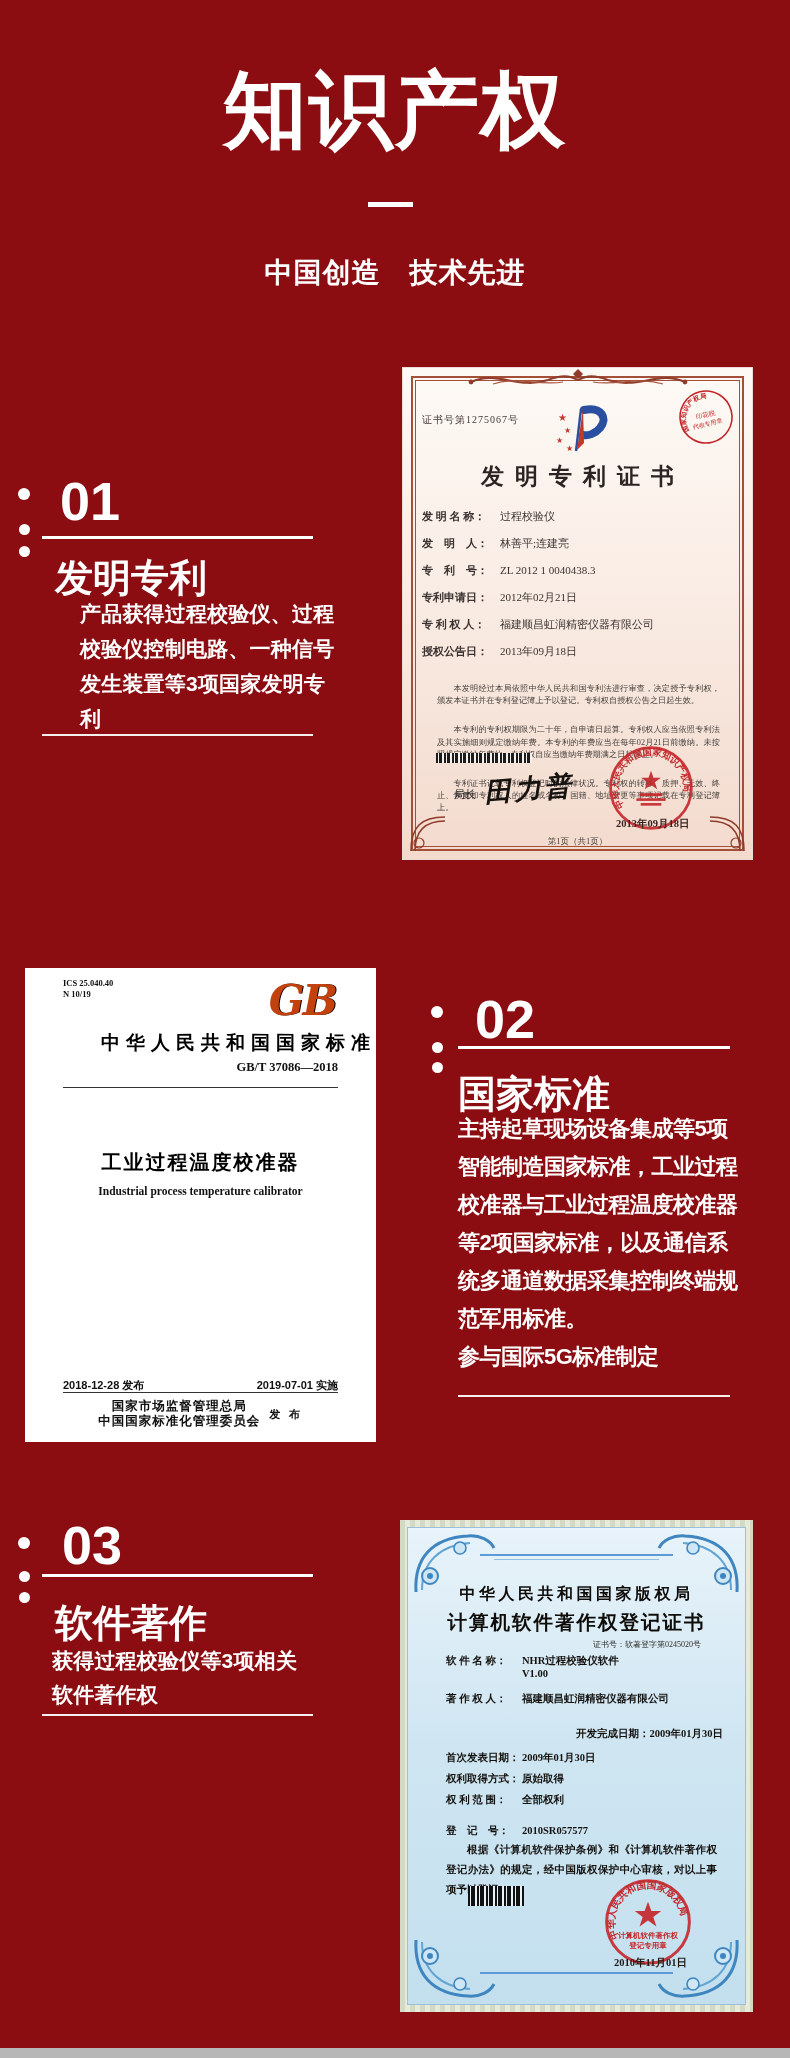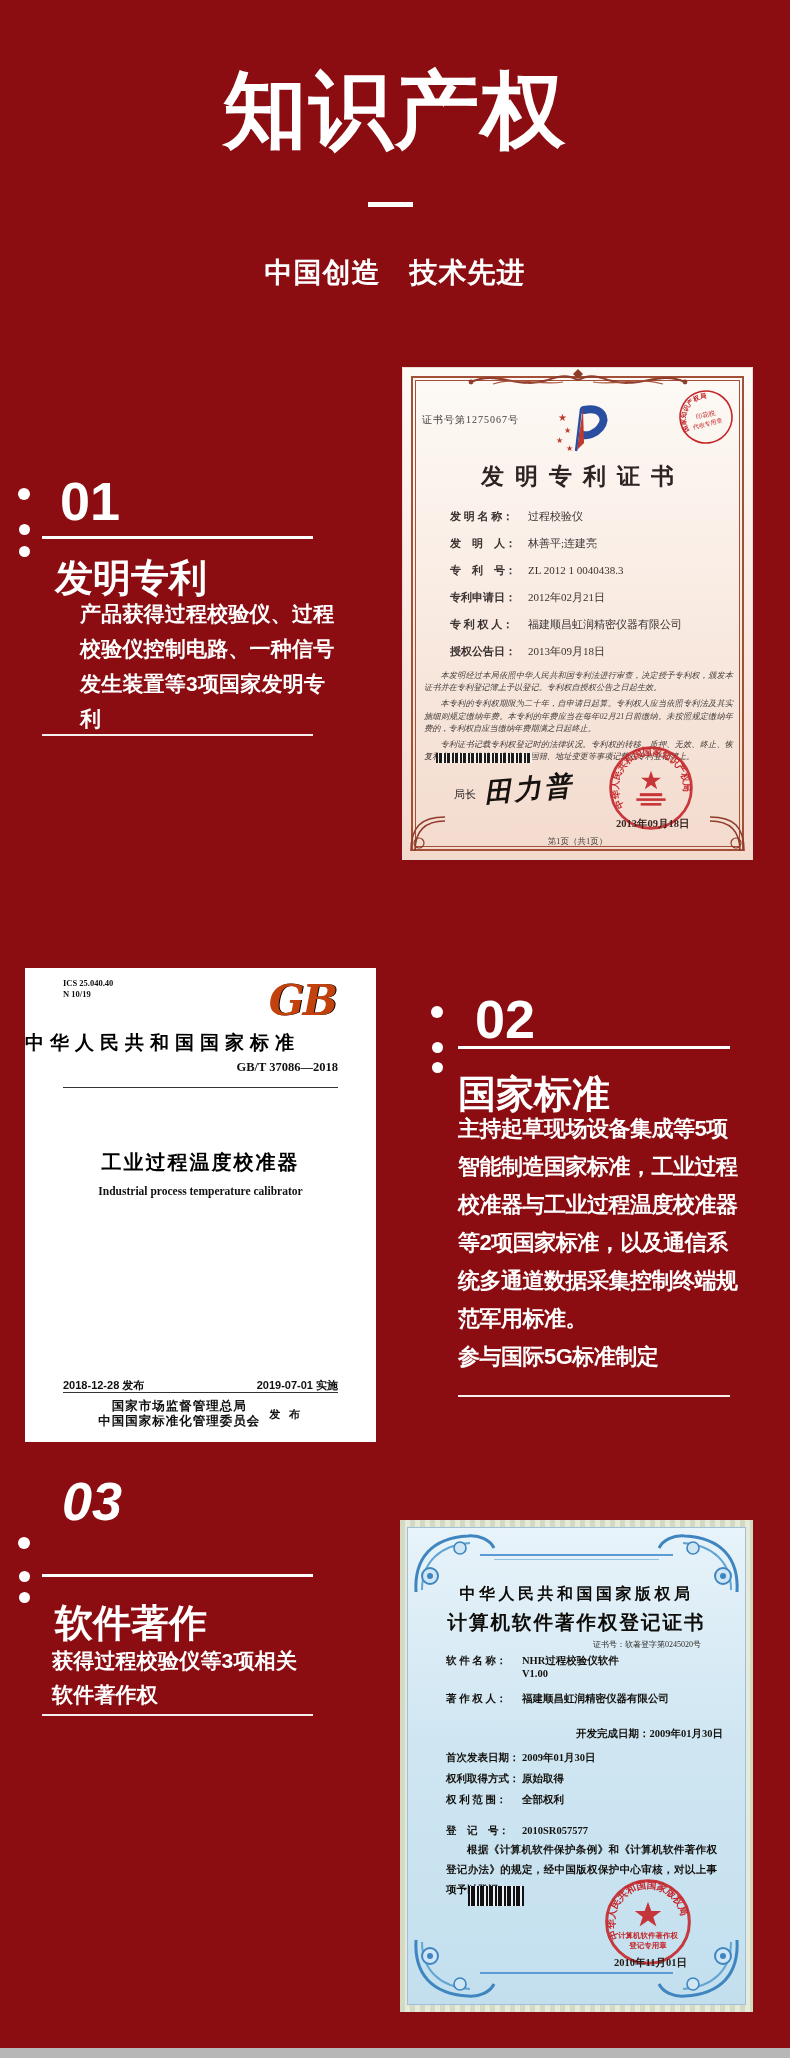--- a/index.html
+++ b/index.html
@@ -42,42 +42,42 @@
   .pframe2{position:absolute; inset:13px; border:1px solid #a45038;}
   .p-flourish{position:absolute; top:1px; left:50%; transform:translateX(-50%);}
   .p-certno{position:absolute; left:20px; top:46px; font-size:10px; letter-spacing:1px; color:#413a37;}
   .p-logo{position:absolute; left:148px; top:36px;}
   .p-sseal{position:absolute; left:276px; top:22px; transform:rotate(-14deg);}
   .p-title{
     position:absolute; left:0; top:94px; width:100%; text-align:center;
     font-size:23px; font-weight:bold; letter-spacing:11px; text-indent:11px; color:#2b2422;
   }
   .p-fields{position:absolute; left:20px; top:136px; right:14px;}
-  .p-row{line-height:27px; font-size:11px; white-space:nowrap;margin-left:28px;}
+  .p-row{line-height:27px; font-size:11px; white-space:nowrap;}
   .p-label{display:inline-block; width:78px; font-weight:bold;}
   .p-legal{position:absolute; left:18px; right:16px; top:299px; font-size:8.2px; line-height:12.2px; text-align:justify; color:#46403d;}
-  .p-legal p{margin:4px; text-indent:2em;font-style:italic;}
+  .p-legal p{margin:17px; text-indent:2em;}
   .p-barcode{
     position:absolute; left:34px; top:386px; width:96px; height:10px;
     background:repeating-linear-gradient(90deg,#1c1c1c 0 2px,#f7f2ec 2px 3px,#1c1c1c 3px 6px,#f7f2ec 6px 8px);
   }
   .p-director{position:absolute; left:52px; top:404px; font-size:11px; color:#222;}
   .p-sign{display:inline-block; font-size:27px; font-weight:bold; transform:rotate(-5deg); margin-left:8px; color:#15120f; font-family:"DejaVu Serif", serif; font-style:italic; letter-spacing:3px;}
   .p-bigseal{position:absolute; left:206px; top:378px;}
   .p-sealdate{position:absolute; left:214px; top:450px; font-size:10.5px; color:#3a2420; font-weight:bold;}
   .p-pageinfo{position:absolute; left:0; top:469px; width:100%; text-align:center; font-size:8.5px; color:#46403d;}
   .p-corner{position:absolute;}
   
   .gbdoc{
     left:25px; top:968px; width:351px; height:474px; background:#fff;
     font-family:"Liberation Serif", serif; color:#111;
   }
   .gb-ics{position:absolute; left:38px; top:10px; font-size:8.5px; font-weight:bold; line-height:11px; white-space:pre-line;}
   .gb-logo{position:absolute; right:40px; top:12px; font-size:42px; line-height:42px; font-weight:bold; font-style:italic; letter-spacing:-2px; font-family:"DejaVu Serif", serif; color:#c2410c; text-shadow:1px 0 0 #000;}
-  .gb-title{position:absolute; left:0; top:62px; width:100%; text-align:left; font-size:19px; font-weight:bold; letter-spacing:6px; color:#000;}
+  .gb-title{position:absolute; left:0; top:62px; width:100%; text-align:right; font-size:19px; font-weight:bold; letter-spacing:6px; color:#000;}
   .gb-stdno{position:absolute; right:38px; top:92px; font-size:12.5px; font-weight:bold;}
   .gb-line{position:absolute; left:38px; right:38px; height:1px; background:#333;}
   .gb-doctitle{position:absolute; left:0; top:181px; width:100%; text-align:center; font-size:20px; font-weight:bold; letter-spacing:2px; font-family:"Liberation Sans", sans-serif; color:#000;}
   .gb-doctitle-en{position:absolute; left:0; top:217px; width:100%; text-align:center; font-size:11.5px; font-weight:bold;}
   .gb-dates{position:absolute; left:38px; right:38px; top:410px; display:flex; justify-content:space-between; font-size:11px; font-weight:bold; font-family:"Liberation Sans", sans-serif;}
   .gb-issuers{position:absolute; left:0; top:431px; width:100%; display:flex; justify-content:center; align-items:center; gap:9px;}
   .gb-issuer-col{text-align:center; font-size:12.5px; font-weight:bold; line-height:15px; letter-spacing:1px;}
   .gb-fabu{font-size:11px; font-weight:bold; letter-spacing:3px;}
   
   .swcert{
@@ -245,21 +245,21 @@
   <div class="abs sec-heading" style="left:458px;top:1061px;">国家标准</div>
   <div class="abs sec-body body-s2" style="left:458px;top:1110px;width:287px;">
     <p>主持起草现场设备集成等5项智能制造国家标准，工业过程校准器与工业过程温度校准器等2项国家标准，以及通信系统多通道数据采集控制终端规范军用标准。</p>
     <p>参与国际5G标准制定</p>
   </div>
   <div class="abs sec-rule-thin" style="left:458px;top:1395px;width:272px;"></div>
 
   <span class="dot" style="left:18px;top:1537px;width:12px;height:12px;"></span>
   <span class="dot" style="left:19px;top:1571px;width:11px;height:11px;"></span>
   <span class="dot" style="left:19px;top:1592px;width:11px;height:11px;"></span>
-  <div class="abs sec-num" style="left:62px;top:1474px;font-style:italic;">03</div>
+  <div class="abs sec-num" style="left:62px;top:1518px;">03</div>
   <div class="abs sec-rule" style="left:42px;top:1574px;width:271px;"></div>
   <div class="abs sec-heading" style="left:55px;top:1590px;">软件著作</div>
   <div class="abs sec-body body-s3" style="left:52px;top:1644px;width:266px;">获得过程校验仪等3项相关软件著作权</div>
   <div class="abs sec-rule-thin" style="left:42px;top:1714px;width:271px;"></div>
 
   <div class="abs swcert">
     <div class="sw-inner">
       <div class="sw-topline"></div>
       <div class="sw-topline2"></div>
       <div class="sw-botline"></div>

